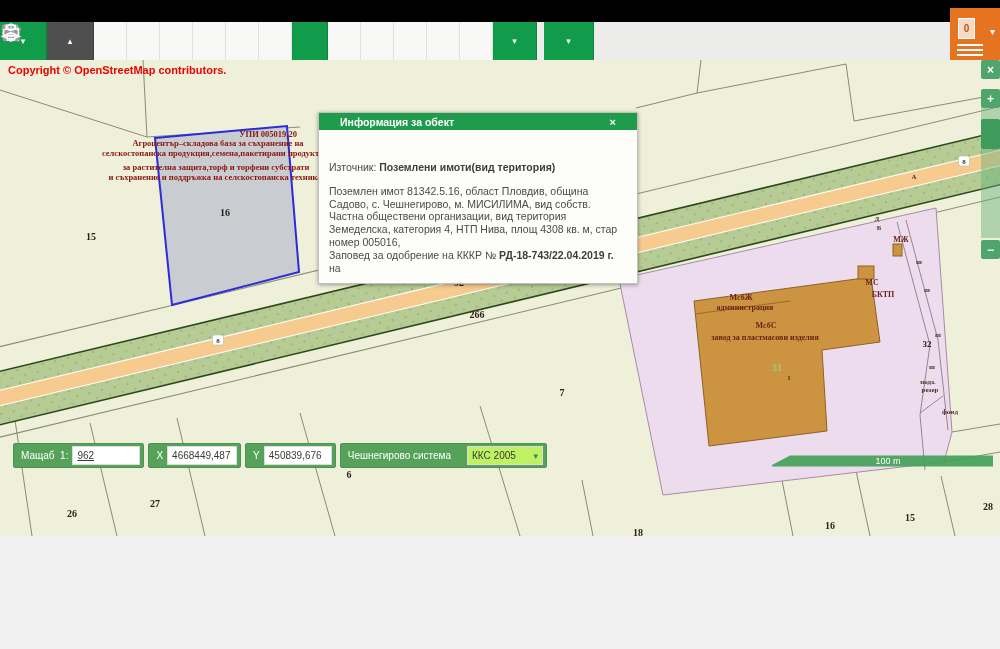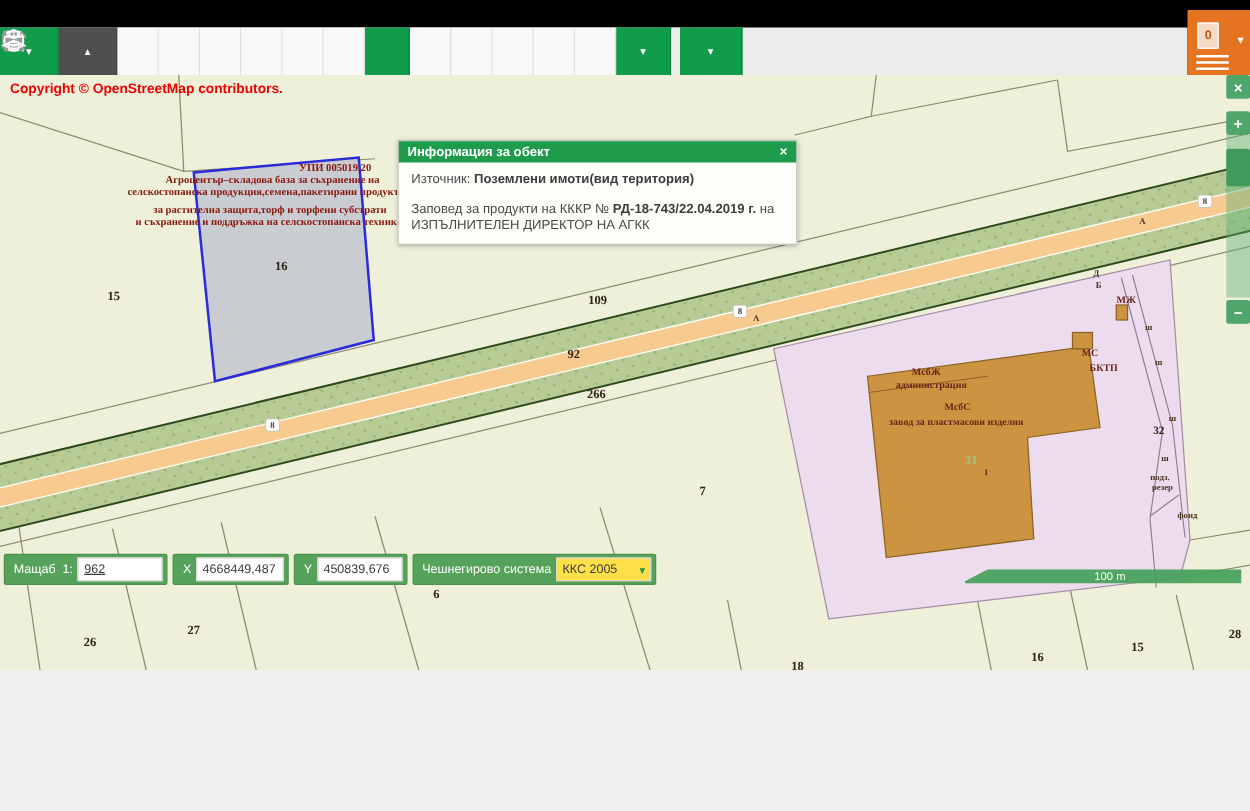--- a/index.html
+++ b/index.html
@@ -24,35 +24,35 @@
   .menu-doc{position:absolute;left:8px;top:10px;width:15px;height:19px;background:#f5dac4;
             border:1px solid #fff;color:#b5561a;font-size:10px;font-weight:bold;
             display:flex;align-items:center;justify-content:center;}
   .menu-chev{position:absolute;right:5px;top:18px;color:#fff;font-size:10px;}
   .menu-bars{position:absolute;left:7px;top:36px;width:26px;}
   .menu-bars div{height:2px;background:#fff;margin-bottom:3px;}
   
   .popup{position:absolute;left:318px;top:112px;width:318px;background:#fdfdfa;
          border:1px solid #c2c2bd;box-shadow:0 1px 4px rgba(0,0,0,.35);z-index:30;}
   .popup-head{background:#1e9c4c;color:#fff;height:17px;display:flex;align-items:center;
-              padding:0 7px;font-size:10.5px;font-weight:bold;}
+              padding:0 21px;font-size:10.5px;font-weight:bold;}
   .popup-title{flex:1;}
   .popup-close{cursor:pointer;font-size:11px;font-weight:bold;}
-  .popup-body{padding:7px 10px 9px 10px;font-size:10.5px;line-height:12.8px;color:#4a4a4a;}
+  .popup-body{padding:7px 10px 9px 10px;font-size:10.5px;line-height:12.8px;color:#4a4a4a;margin-top:24px;}
   .popup-body b{color:#3d3d3d;}
   .src-line{margin-bottom:11px;}
   
-  .statusbar{position:absolute;left:3px;top:443px;height:25px;display:flex;gap:4px;z-index:20;}
+  .statusbar{position:absolute;left:13px;top:443px;height:25px;display:flex;gap:4px;z-index:20;}
   .seg{background:#57a25b;border:1px solid #4c9350;border-radius:2px;display:flex;
        align-items:center;padding:0 3px;box-sizing:border-box;}
   .seg label{color:#fff;font-size:10px;padding:0 4px;white-space:pre;}
   .seg input{height:17px;border:1px solid #dcdcda;background:#fff;font-size:10px;color:#3a3a3a;
              padding:0 4px;font-family:"Liberation Sans",sans-serif;}
-  .sel{height:17px;background:#fde047;border:1px solid #dcdcda;font-size:10px;color:#3a3a3a;
-       display:flex;align-items:center;padding:0 4px;width:66px;cursor:pointer;}
+  .sel{height:17px;background:#bef264;border:1px solid #dcdcda;font-size:10px;color:#3a3a3a;
+       display:flex;align-items:center;padding:0 4px;width:66px;cursor:pointer;margin-left:12px;}
   .sel .sv{flex:1;}
   .sel .chev-g{color:#2f8f46;font-size:9px;}
   
   .mapctl{position:absolute;z-index:20;width:19px;height:19px;background:#4fa56b;color:#fff;
           display:flex;align-items:center;justify-content:center;font-size:12px;font-weight:bold;
           border-radius:2px;cursor:pointer;}
   .slider-track{position:absolute;left:981px;top:108px;width:19px;height:130px;
                 background:rgba(100,175,120,.45);z-index:19;}
   .slider-handle{position:absolute;left:0;top:11px;width:19px;height:30px;background:#3f9a5e;
                  border-radius:2px;cursor:grab;}
@@ -354,26 +354,26 @@
 <div class="popup">
   <div class="popup-head">
     <span class="popup-title">Информация за обект</span>
     <span class="popup-close">×</span>
   </div>
   <div class="popup-body">
     <div class="src-line">
       <span>Източник:</span>
       <b>Поземлени имоти(вид територия)</b>
     </div>
+    <div>Поземлен имот 81342.5.16, област Пловдив, община Садово, с. Чешнегирово, м. МИСИЛИМА, вид собств. Частна обществени организации, вид територия Земеделска, категория 4, НТП Нива, площ 4308 кв. м, стар номер 005016,</div>
     <div>
-      <span>Заповед за продукти на КККР №</span>
+      <span>Заповед за одобрение на КККР №</span>
       <b>РД-18-743/22.04.2019 г.</b>
       <span>на</span>
     </div>
-    <div>ИЗПЪЛНИТЕЛЕН ДИРЕКТОР НА АГКК</div>
   </div>
 </div>
 
 <div class="statusbar">
   <div class="seg">
     <label>Мащаб  1:</label>
     <input style="width: 58px; text-decoration: underline;" value="962">
   </div>
   <div class="seg">
     <label>X</label>

